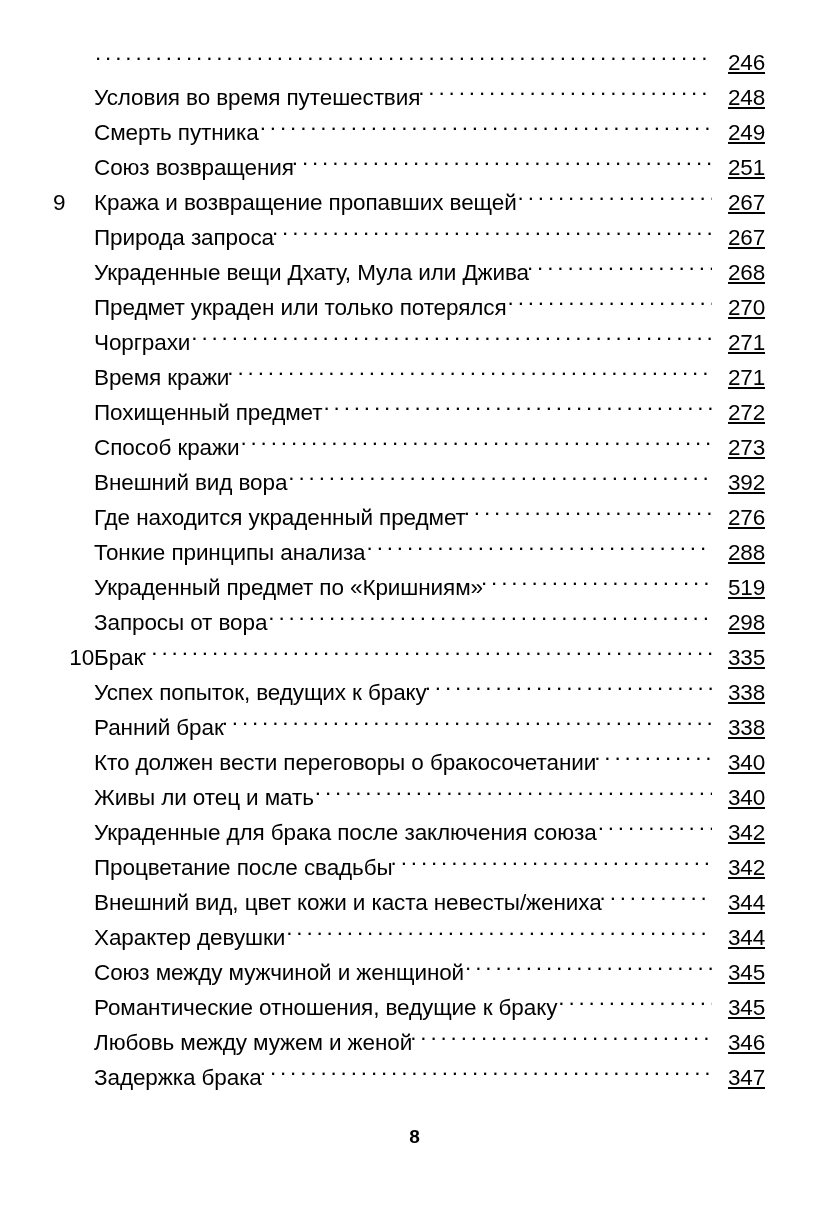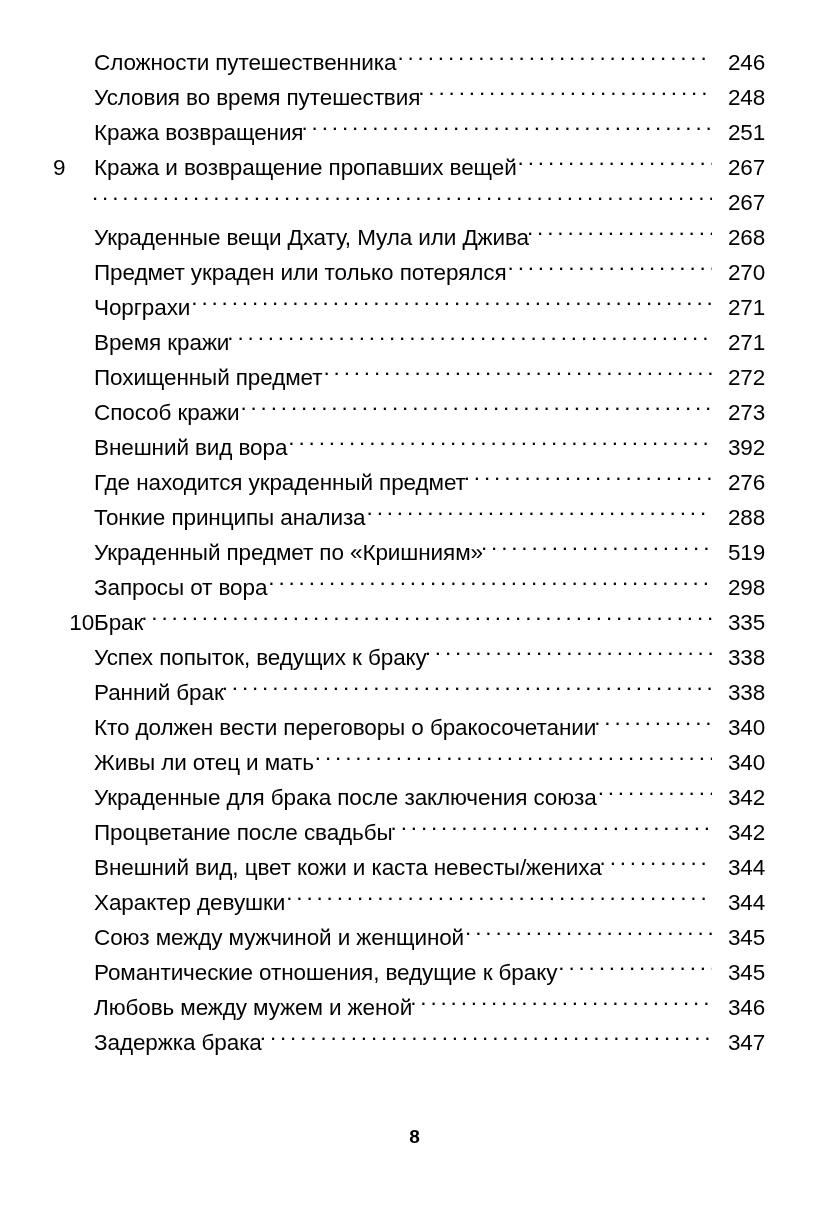--- a/index.html
+++ b/index.html
@@ -81,20 +81,21 @@
   .leader.tight {
     margin-left: -2px;
   }
 
   .pageno {
     flex: 0 0 auto;
     width: 52px;
     text-align: right;
     font-size: 22.5px;
     letter-spacing: -0.2px;
+    text-decoration: underline;
   }
 
   .folio {
     position: absolute;
     left: 0;
     right: 0;
     top: 1126px;
     text-align: center;
     font-size: 19px;
     font-weight: bold;
@@ -102,44 +103,50 @@
   }
 </style>
 </head>
 <body>
 
 <div class="page">
 
   <div class="toc" id="toc-list">
       <div class="toc-row">
         <span class="num"></span>
-        <span class="title">Сложности путешественника</span>
         <span class="leader"></span>
         <span class="pageno">246</span>
       </div>
       <div class="toc-row">
         <span class="num"></span>
         <span class="title">Условия во время путешествия</span>
         <span class="leader tight"></span>
         <span class="pageno">248</span>
       </div>
       <div class="toc-row">
         <span class="num"></span>
-        <span class="title">Кража возвращения</span>
+        <span class="title">Смерть путника</span>
+        <span class="leader"></span>
+        <span class="pageno">249</span>
+      </div>
+      <div class="toc-row">
+        <span class="num"></span>
+        <span class="title">Союз возвращения</span>
         <span class="leader tight"></span>
         <span class="pageno">251</span>
       </div>
       <div class="toc-row">
         <span class="num">9</span>
         <span class="title">Кража и возвращение пропавших вещей</span>
         <span class="leader"></span>
         <span class="pageno">267</span>
       </div>
       <div class="toc-row">
         <span class="num"></span>
+        <span class="title">Природа запроса</span>
         <span class="leader tight"></span>
         <span class="pageno">267</span>
       </div>
       <div class="toc-row">
         <span class="num"></span>
         <span class="title">Украденные вещи Дхату, Мула или Джива</span>
         <span class="leader tight"></span>
         <span class="pageno">268</span>
       </div>
       <div class="toc-row">

